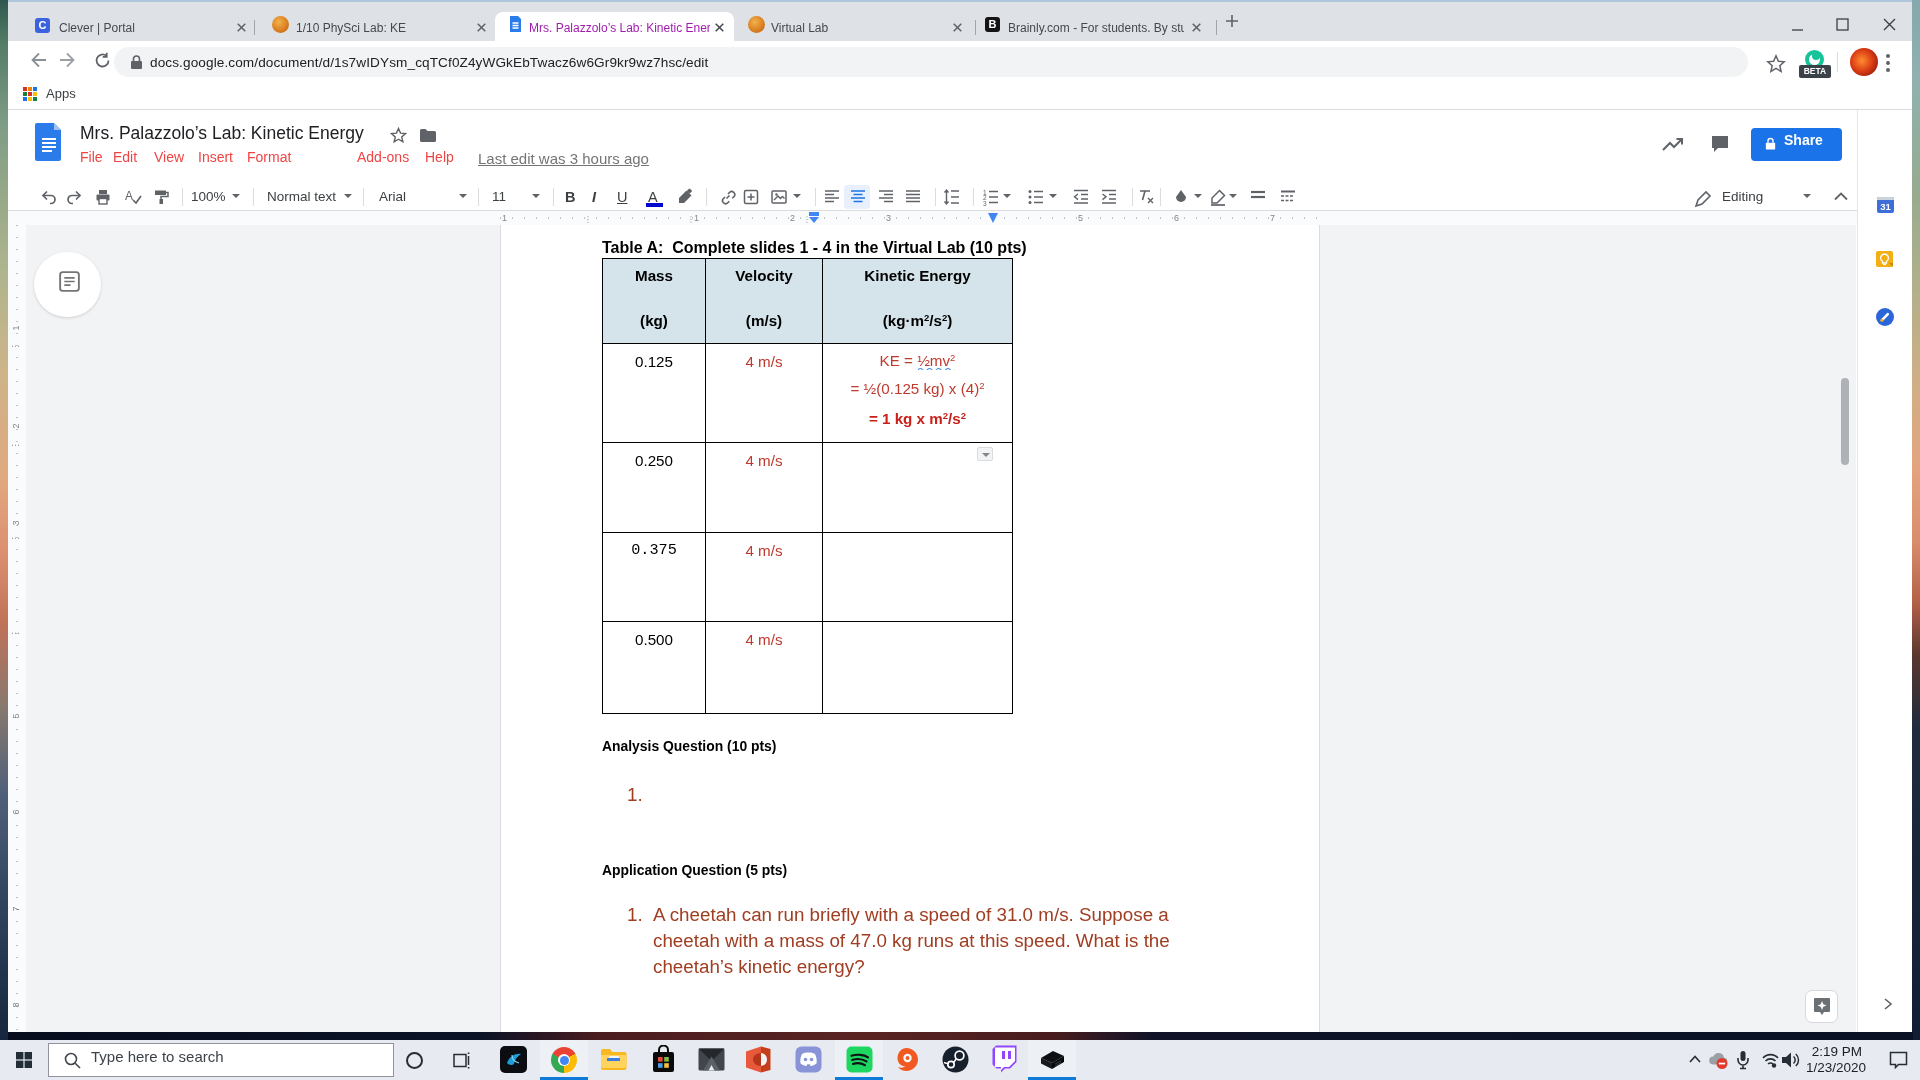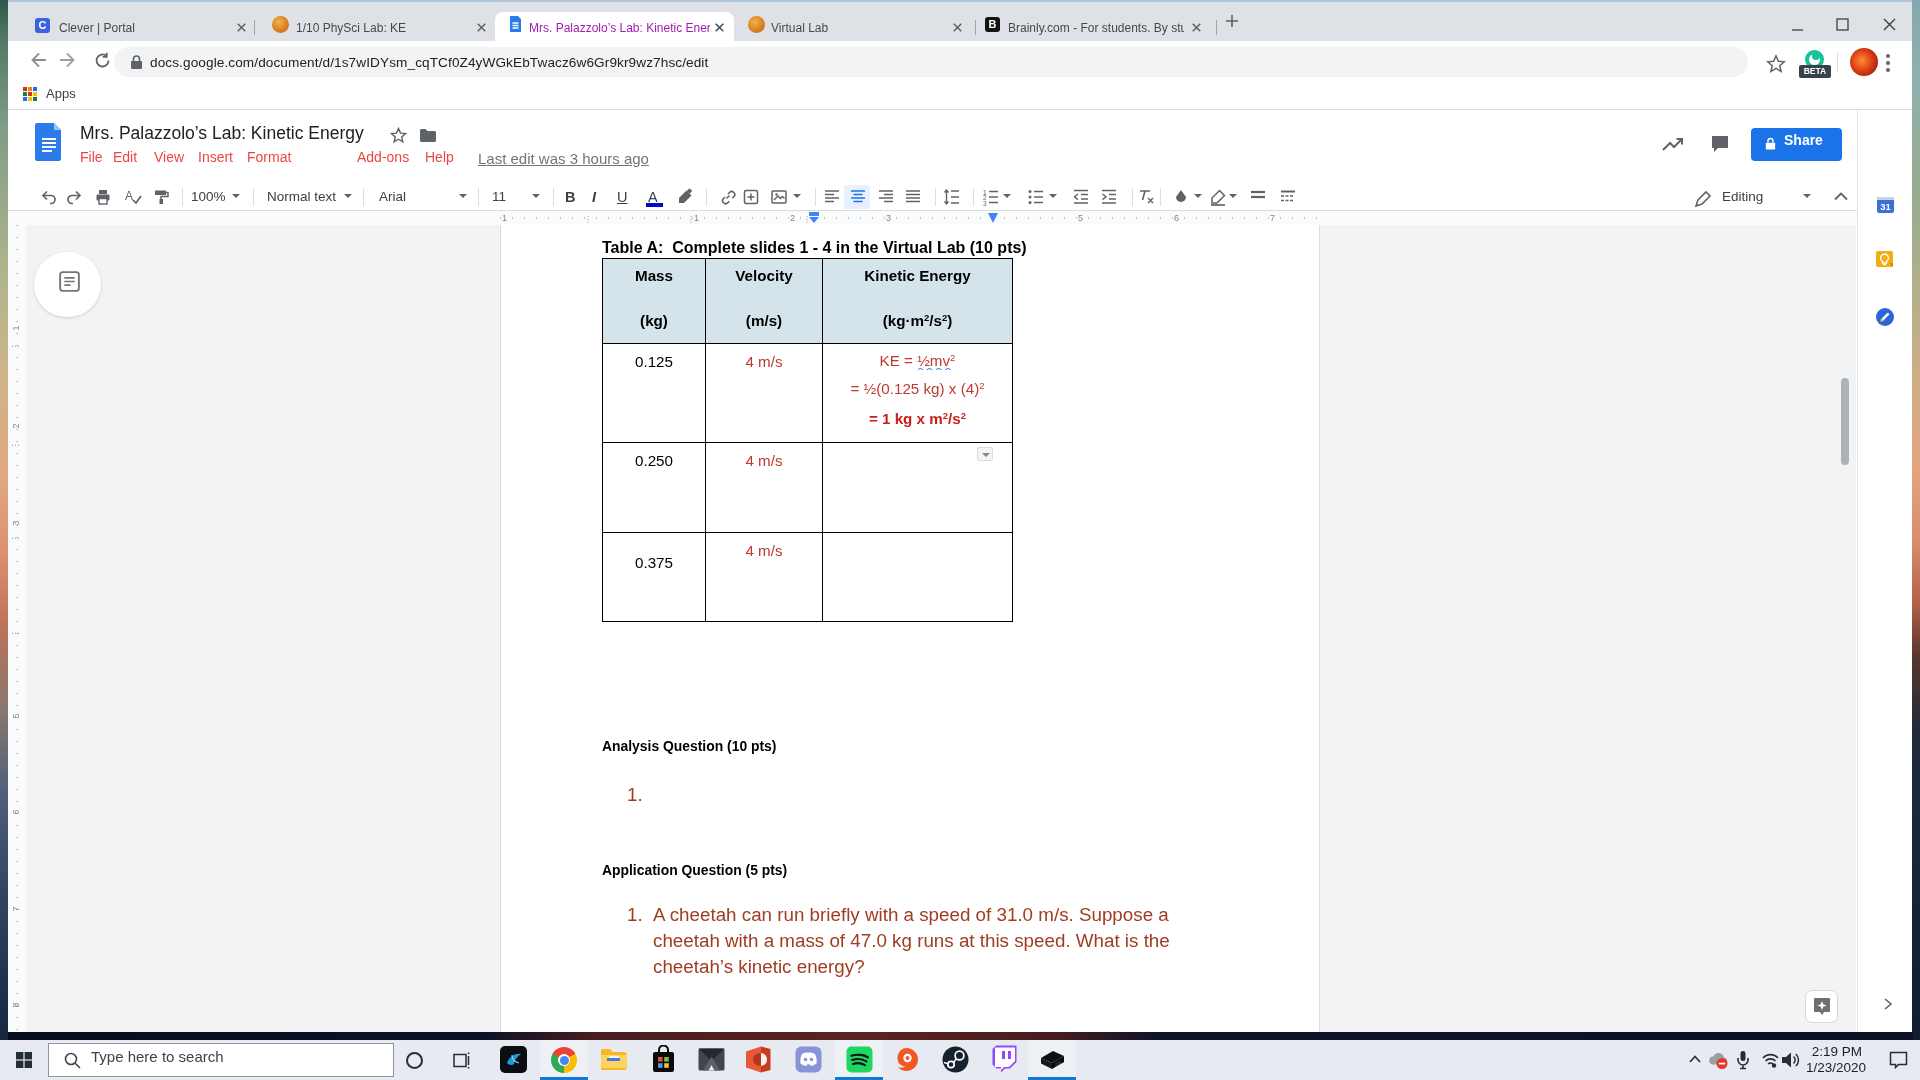--- a/index.html
+++ b/index.html
@@ -420,21 +420,30 @@
             <td>
                   <div style="margin-top:9px;">0.250</div>
                 </td>
             <td class="red">
                   <div style="margin-top:9px;">4 m/s</div>
                 </td>
             <td></td>
           </tr>
           <tr style="height:89px;">
             <td>
-                  <div style="margin-top:21px;">0.375</div>
+                  <div style="margin-top:8px;font-family:Liberation Mono, monospace;">0.375</div>
+                </td>
+            <td class="red">
+                  <div style="margin-top:9px;">4 m/s</div>
+                </td>
+            <td></td>
+          </tr>
+          <tr style="height:92px;">
+            <td>
+                  <div style="margin-top:9px;">0.500</div>
                 </td>
             <td class="red">
                   <div style="margin-top:9px;">4 m/s</div>
                 </td>
             <td></td>
           </tr>
         </tbody>
           </table>
         <div class="b hdr" style="left:101px;top:514px;">Analysis Question (10 pts)</div>
         <div class="body18" style="left:126px;top:557px;">1.</div>

